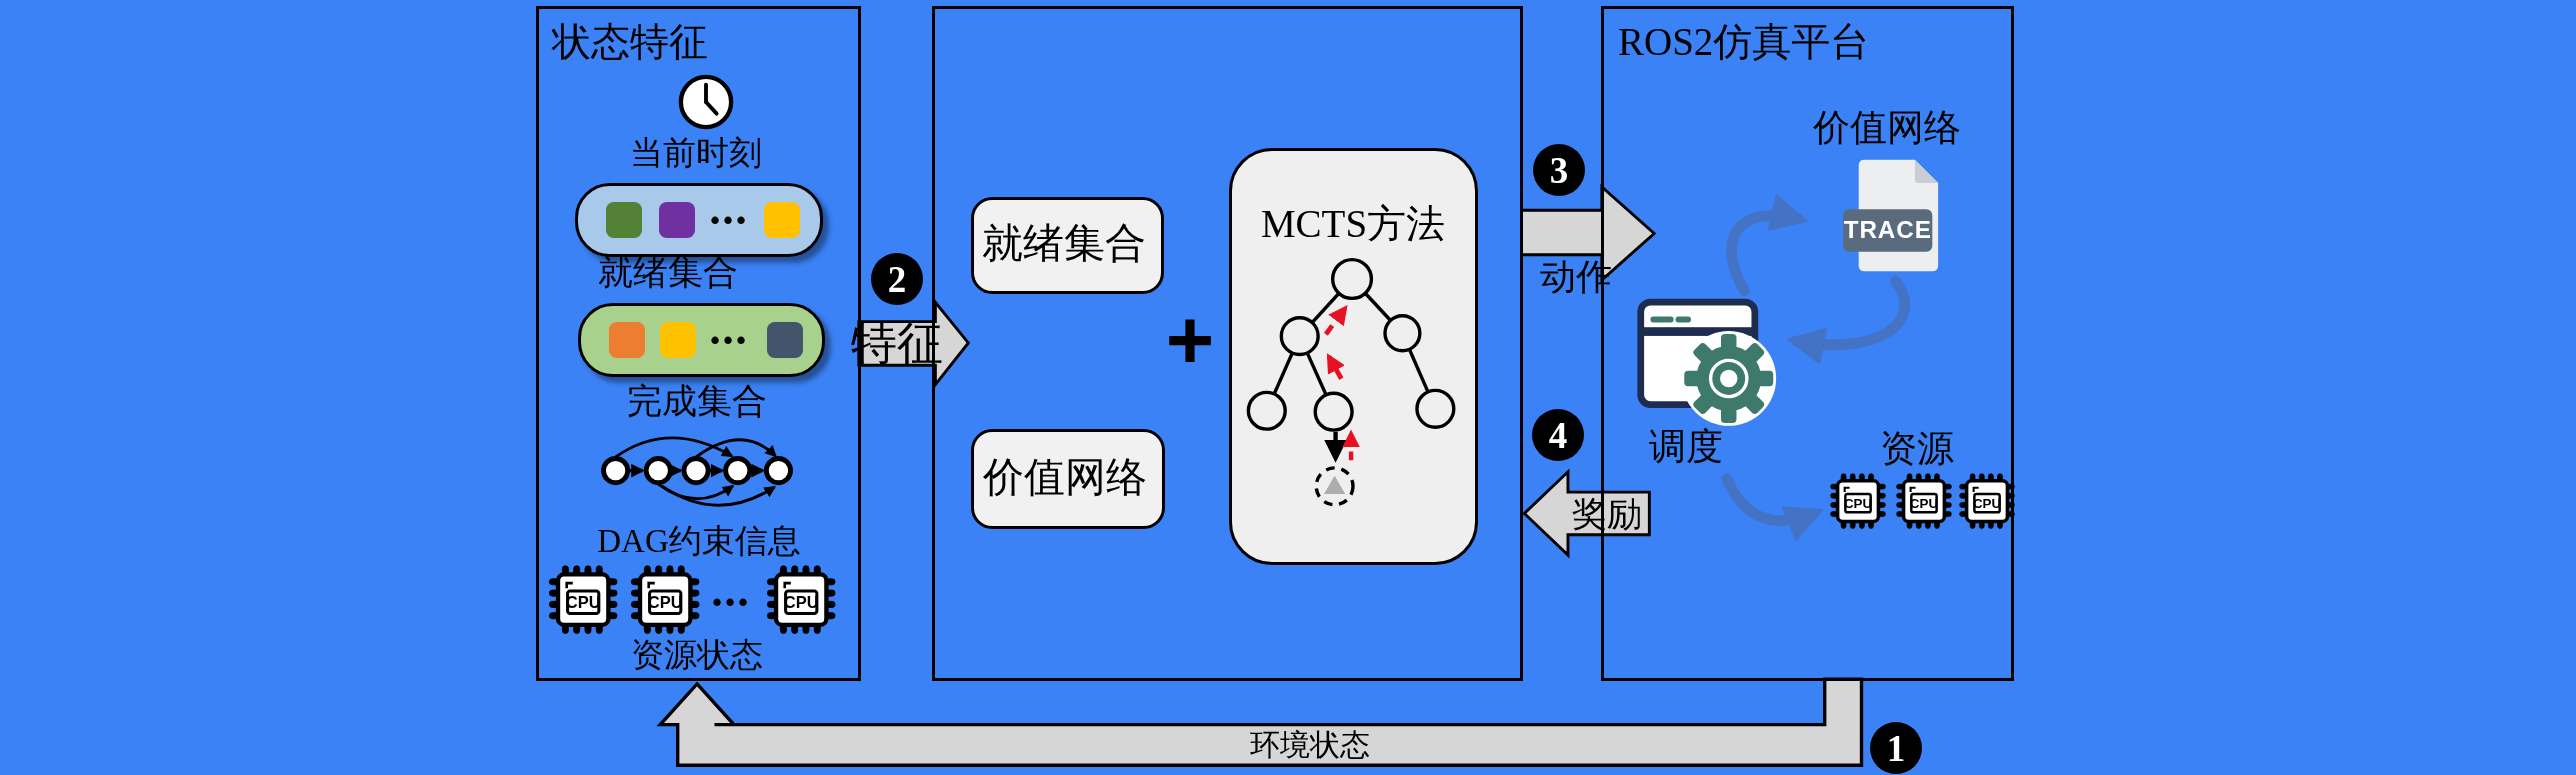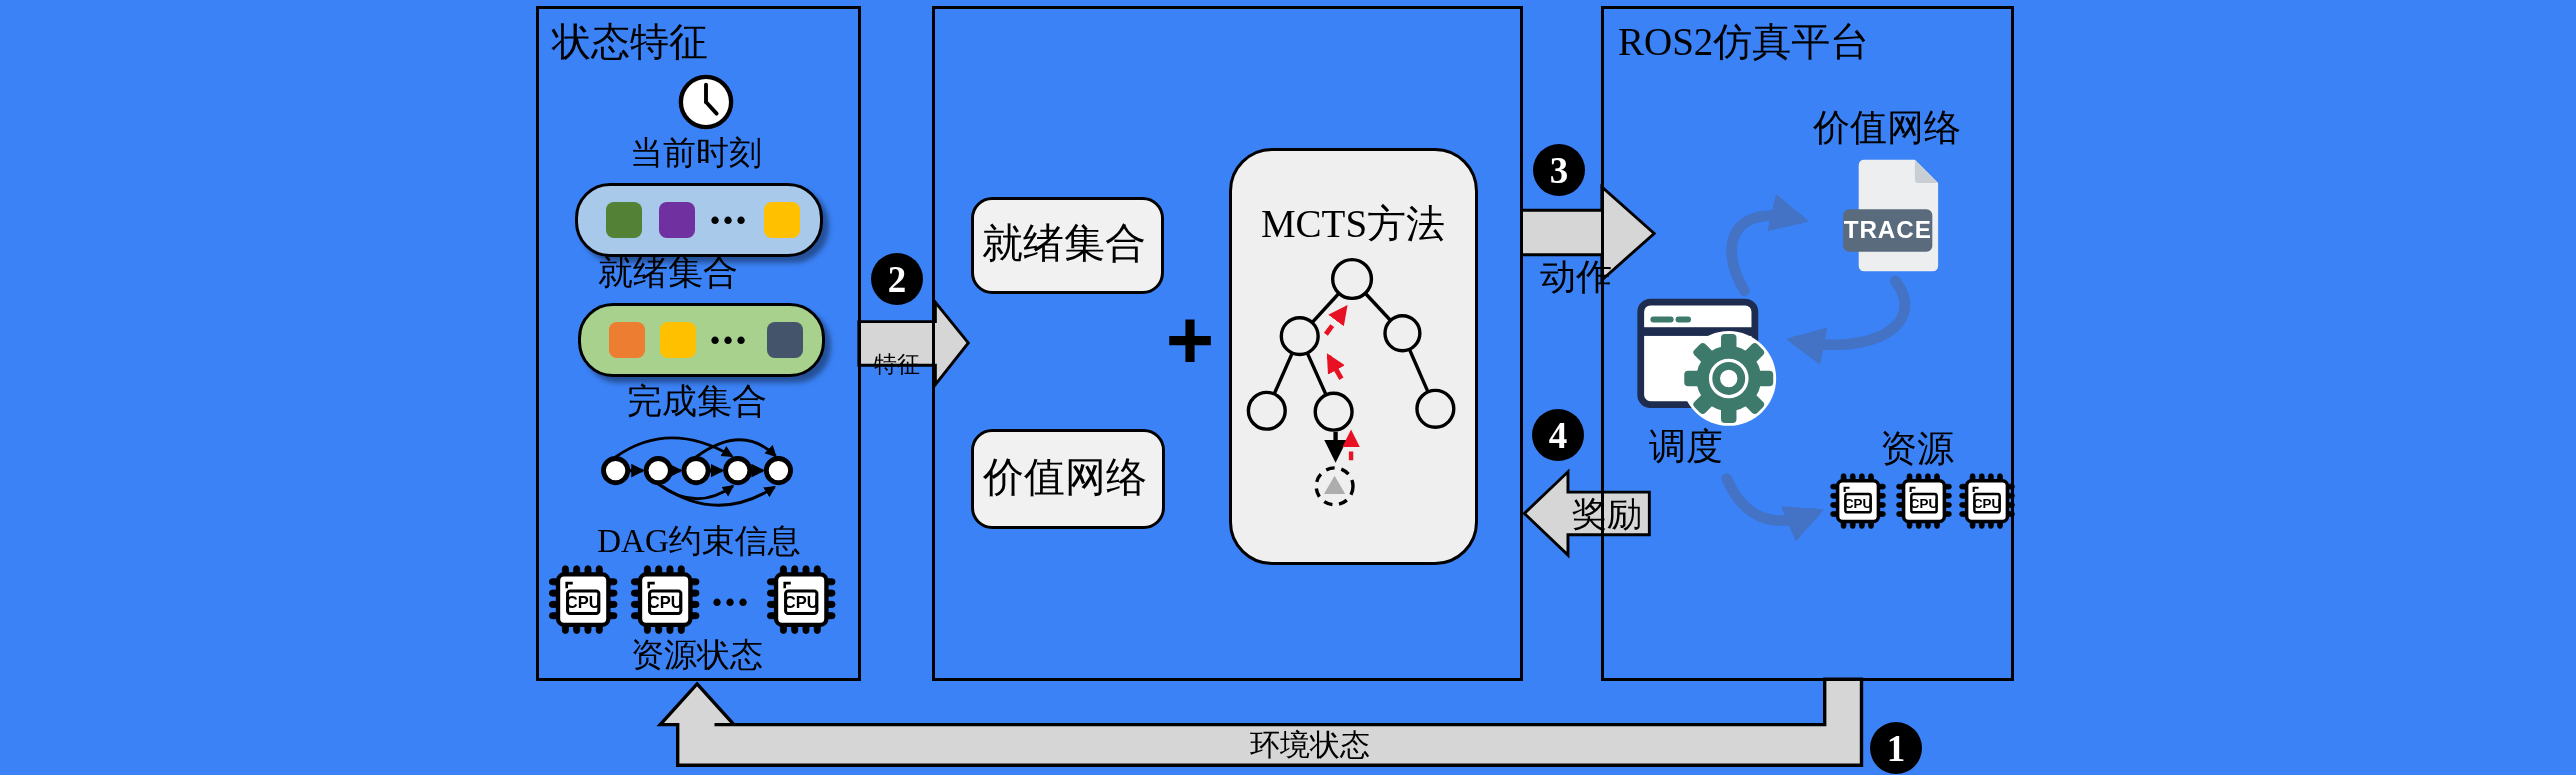--- a/index.html
+++ b/index.html
@@ -216,21 +216,21 @@
     <use href="#cpu-chip" x="72" y="6" width="58" height="58"></use>
     <use href="#cpu-chip" x="137" y="6" width="58" height="58"></use>
   </svg>
 
   <svg class="toplayer" width="2576" height="775" viewBox="0 0 2658 800">
     <path d="M 1800 300 C 1772 252 1788 210 1856 226" fill="none" stroke="#4472c4" stroke-width="11" stroke-linecap="round" marker-end="url(#mk-blue)"></path>
     <path d="M 1956 290 C 1988 332 1938 368 1854 352" fill="none" stroke="#4472c4" stroke-width="11" stroke-linecap="round" marker-end="url(#mk-blue)"></path>
     <path d="M 1782 494 C 1798 532 1828 548 1872 530" fill="none" stroke="#4472c4" stroke-width="11" stroke-linecap="round" marker-end="url(#mk-blue)"></path>
   </svg>
 
-  <div class="lbl" style="left:897px;top:364px;font-size:23px;">特征</div>
+  <div class="lbl" style="left:897px;top:344px;font-size:46px;">特征</div>
   <div class="lbl" style="left:1576px;top:233px;font-size:36px;margin-top:44px;">动作</div>
   <div class="lbl" style="left:1607px;top:514px;font-size:35px;">奖励</div>
   <div class="lbl" style="left:1270px;top:745px;font-size:30px;margin-left:40px;">环境状态</div>
 
   <div class="numcircle" style="left:871px;top:253px;">2</div>
   <div class="numcircle" style="left:1533px;top:144px;">3</div>
   <div class="numcircle" style="left:1532px;top:409px;">4</div>
   <div class="numcircle" style="left:1870px;top:722px;">1</div>
 
 </div>

